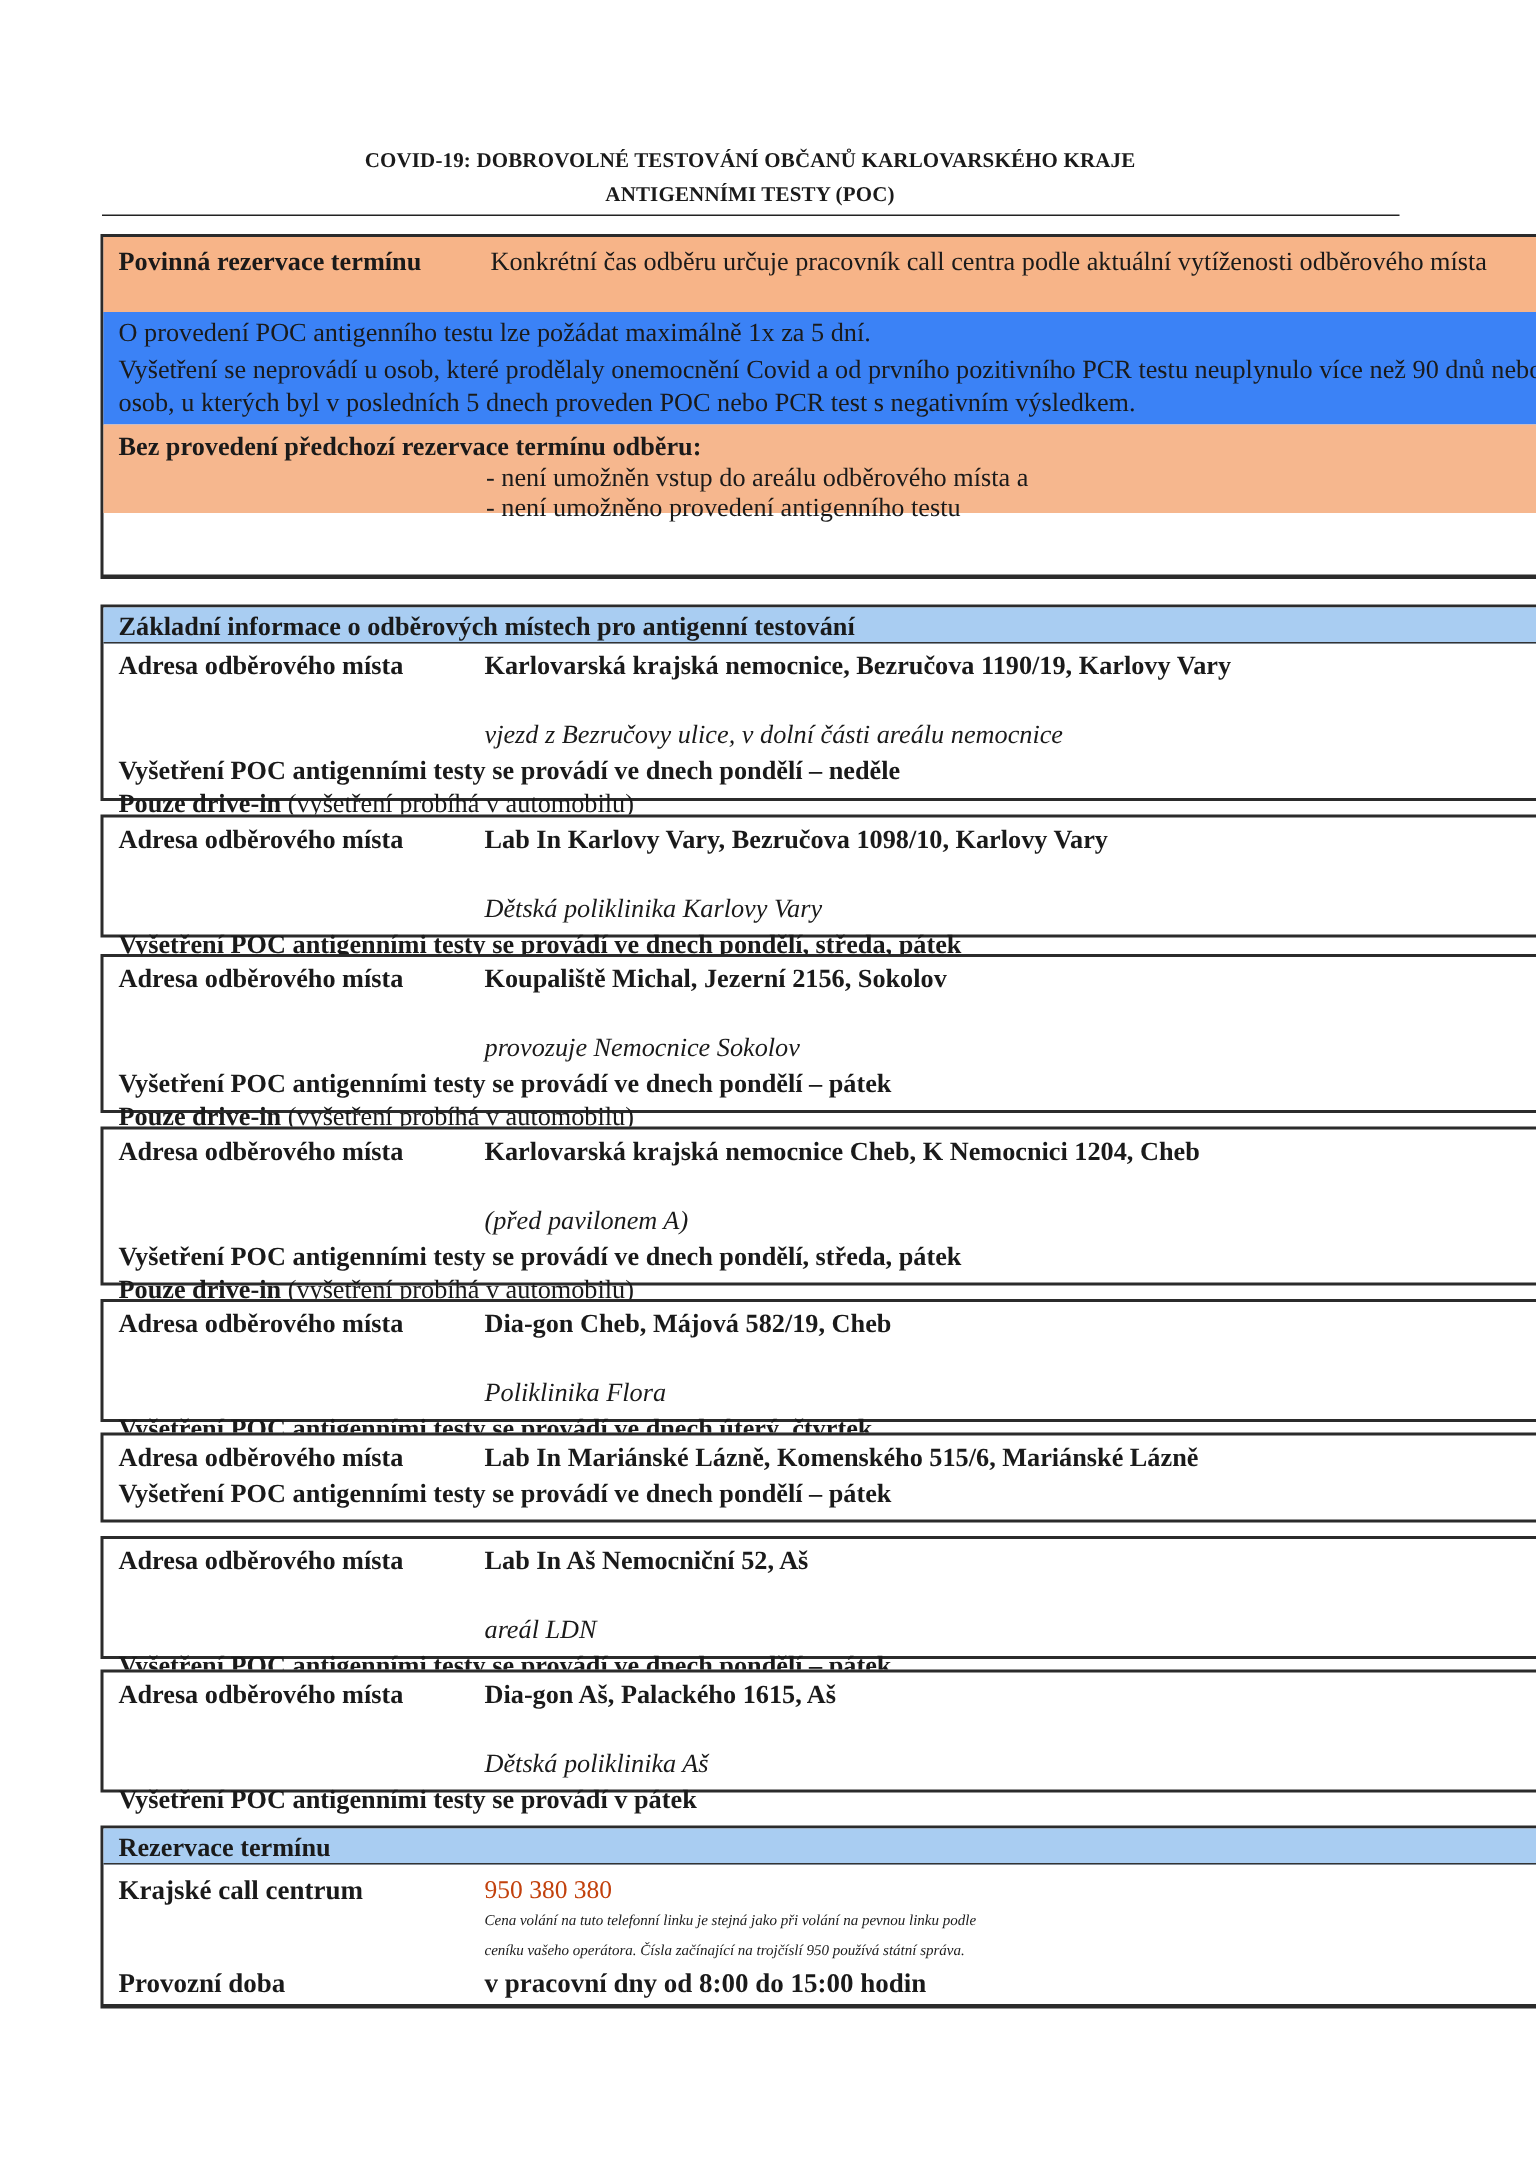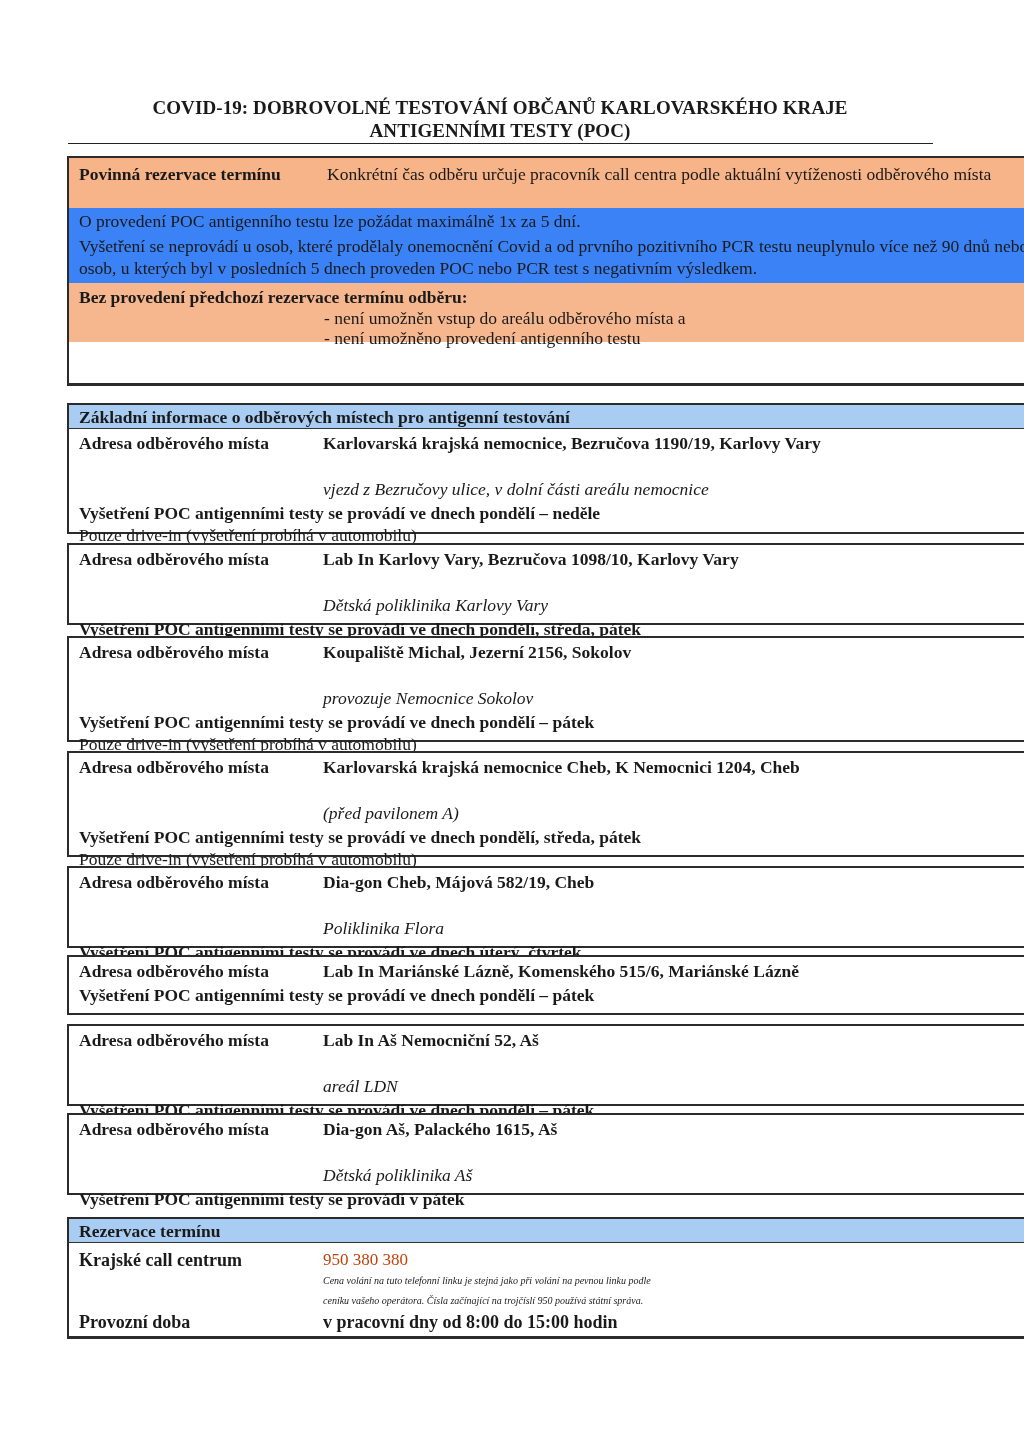--- a/index.html
+++ b/index.html
@@ -4,21 +4,21 @@
 <style>
   html, body { margin: 0; padding: 0; }
   body {
     width: 1024px; height: 1448px; background: #ffffff;
     font-family: "Liberation Serif", "DejaVu Serif", serif;
     color: #1a1a1a; position: relative; overflow: hidden;
   }
   .page { position: absolute; left: 0; top: 0; width: 1024px; height: 1448px; }
   .title {
     position: absolute; left: 60px; top: 96px; width: 880px;
-    text-align: center; font-size: 19px; line-height: 23px; font-weight: bold;
+    text-align: center; font-size: 14px; line-height: 23px; font-weight: bold;
     letter-spacing: 0.1px;
   }
   .title-rule {
     position: absolute; left: 68px; top: 143px; width: 865px; height: 1px; background: #222;
   }
   .box {
     position: absolute; left: 67px; width: 1018px; box-sizing: border-box;
     border: 2px solid #2b2b2b;
   }
   .fs { font-size: 17.5px; line-height: 22px; }
@@ -36,21 +36,21 @@
   .blue-h {
     background: #a9cdf2; border-bottom: 1.5px solid #333; font-weight: bold;
     padding: 1px 10px 0 10px; height: 24px; box-sizing: border-box;
   }
   .site { padding: 3px 10px 3px 10px; }
   .addr-row { display: flex; }
   .addr-row .lbl { font-weight: bold; width: 244px; flex: none; }
   .addr-row .val { font-weight: bold; }
   .note { padding-left: 244px; font-style: italic; margin-top: 24px; }
   .days { font-weight: bold; margin-top: 2px; }
-  .drive b { font-weight: normal; margin-top: 28px; }
+  .drive b { font-weight: bold; margin-top: 28px; }
   .siteBox { background: #ffffff; }
   .rez-row { display: flex; padding: 0 10px; }
   .rez-row .lbl { font-weight: bold; width: 244px; flex: none; font-size: 18px; }
   .phone { color: #c2410c; font-size: 17px; }
   .rez-note { font-style: italic; font-size: 10px; line-height: 20px; padding-left: 254px; }
   .hours { font-weight: bold; font-size: 18px; }
 </style>
 </head>
 <body>
 

